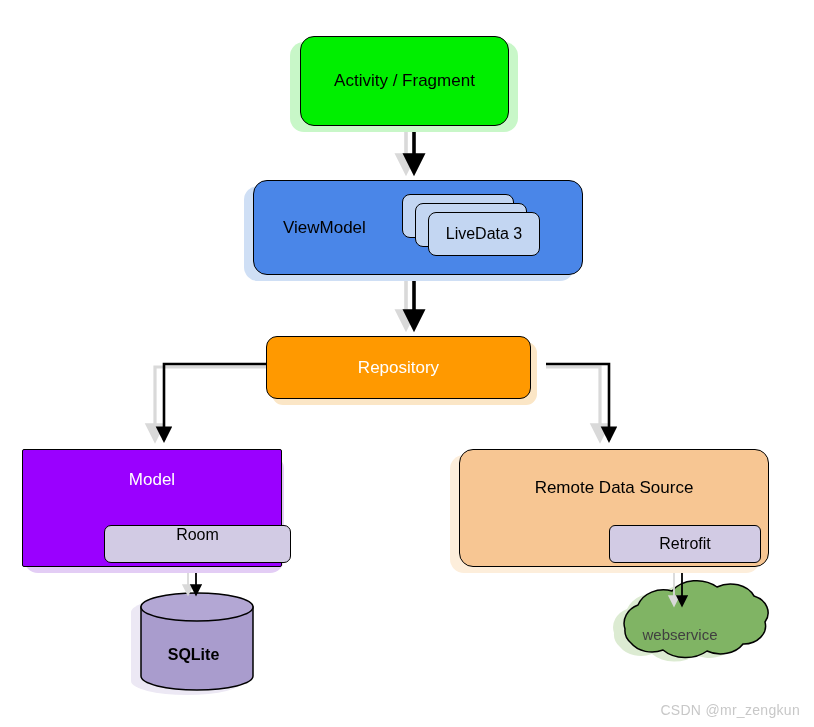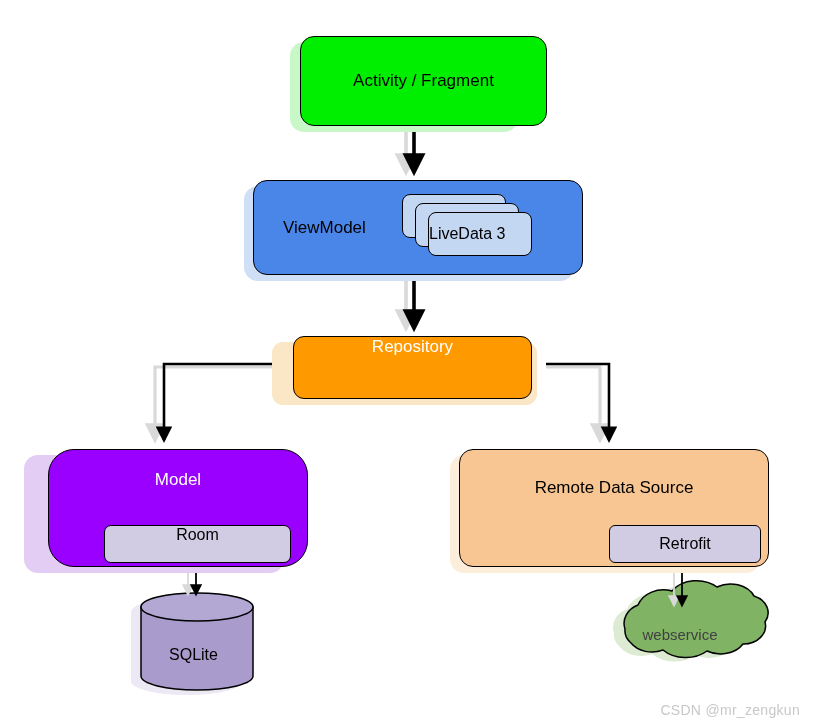--- a/index.html
+++ b/index.html
@@ -54,21 +54,21 @@
 
   
   #activity-shadow {
     left: 290px; top: 42px;
     width: 228px; height: 90px;
     background: #c8f7c8;
     border-radius: 14px;
   }
   #activity-node {
     left: 300px; top: 36px;
-    width: 247px; height: 90px;
+    width: 209px; height: 90px;
     background: #00ef00;
     border-radius: 14px;
     align-items: center;
   }
   #activity-node .node-label {
     color: #000000;
     font-size: 17px;
   }
 
   
@@ -91,65 +91,66 @@
     font-size: 17px;
     text-align: left;
     padding-left: 29px;
     width: auto;
   }
 
   
   .livedata-card {
     position: absolute;
     box-sizing: border-box;
-    width: 104px;
+    width: 112px;
     height: 44px;
     background: #c3d6f2;
     border: 1.4px solid #000000;
     border-radius: 8px;
     display: flex;
     align-items: center;
-    justify-content: flex-start;
+    justify-content: center;
     font-size: 16px;
     color: #000000;
   }
   #livedata-card-1 { left: 402px; top: 194px; }
   #livedata-card-2 { left: 415px; top: 203px; }
   #livedata-card-3 { left: 428px; top: 212px; }
 
   
   #repository-shadow {
     left: 272px; top: 342px;
     width: 265px; height: 63px;
     background: #fbe6c6;
     border-radius: 11px;
   }
   #repository-node {
-    left: 293px; top: 336px;
-    width: 239px; height: 63px;
+    left: 266px; top: 336px;
+    width: 265px; height: 63px;
     background: #f90;
     border-radius: 11px;
+    align-items: center;
   }
   #repository-node .node-label {
     color: #ffffff;
     font-size: 17px;
   }
 
   
   #model-shadow {
     left: 24px; top: 455px;
     width: 260px; height: 118px;
     background: #e3cdf5;
     border-radius: 14px;
   }
   #model-node {
-    left: 48px; top: 449px;
+    left: 22px; top: 449px;
     width: 260px; height: 118px;
     background: #9a00ff;
-    border-radius: 26px;
+    border-radius: 2px;
     align-items: flex-start;
   }
   #model-node .node-label {
     color: #ffffff;
     font-size: 17px;
     padding-top: 20px;
   }
 
   #room-node {
     position: absolute;
@@ -202,20 +203,21 @@
   }
 
   
   #sqlite-label {
     position: absolute;
     left: 137px; top: 646px;
     width: 113px;
     text-align: center;
     font-size: 16px;
     color: #000000;
+    font-weight: bold;
   }
 
   
   #webservice-label {
     position: absolute;
     left: 605px; top: 626px;
     width: 150px;
     text-align: center;
     font-size: 15px;
     color: #404040;

